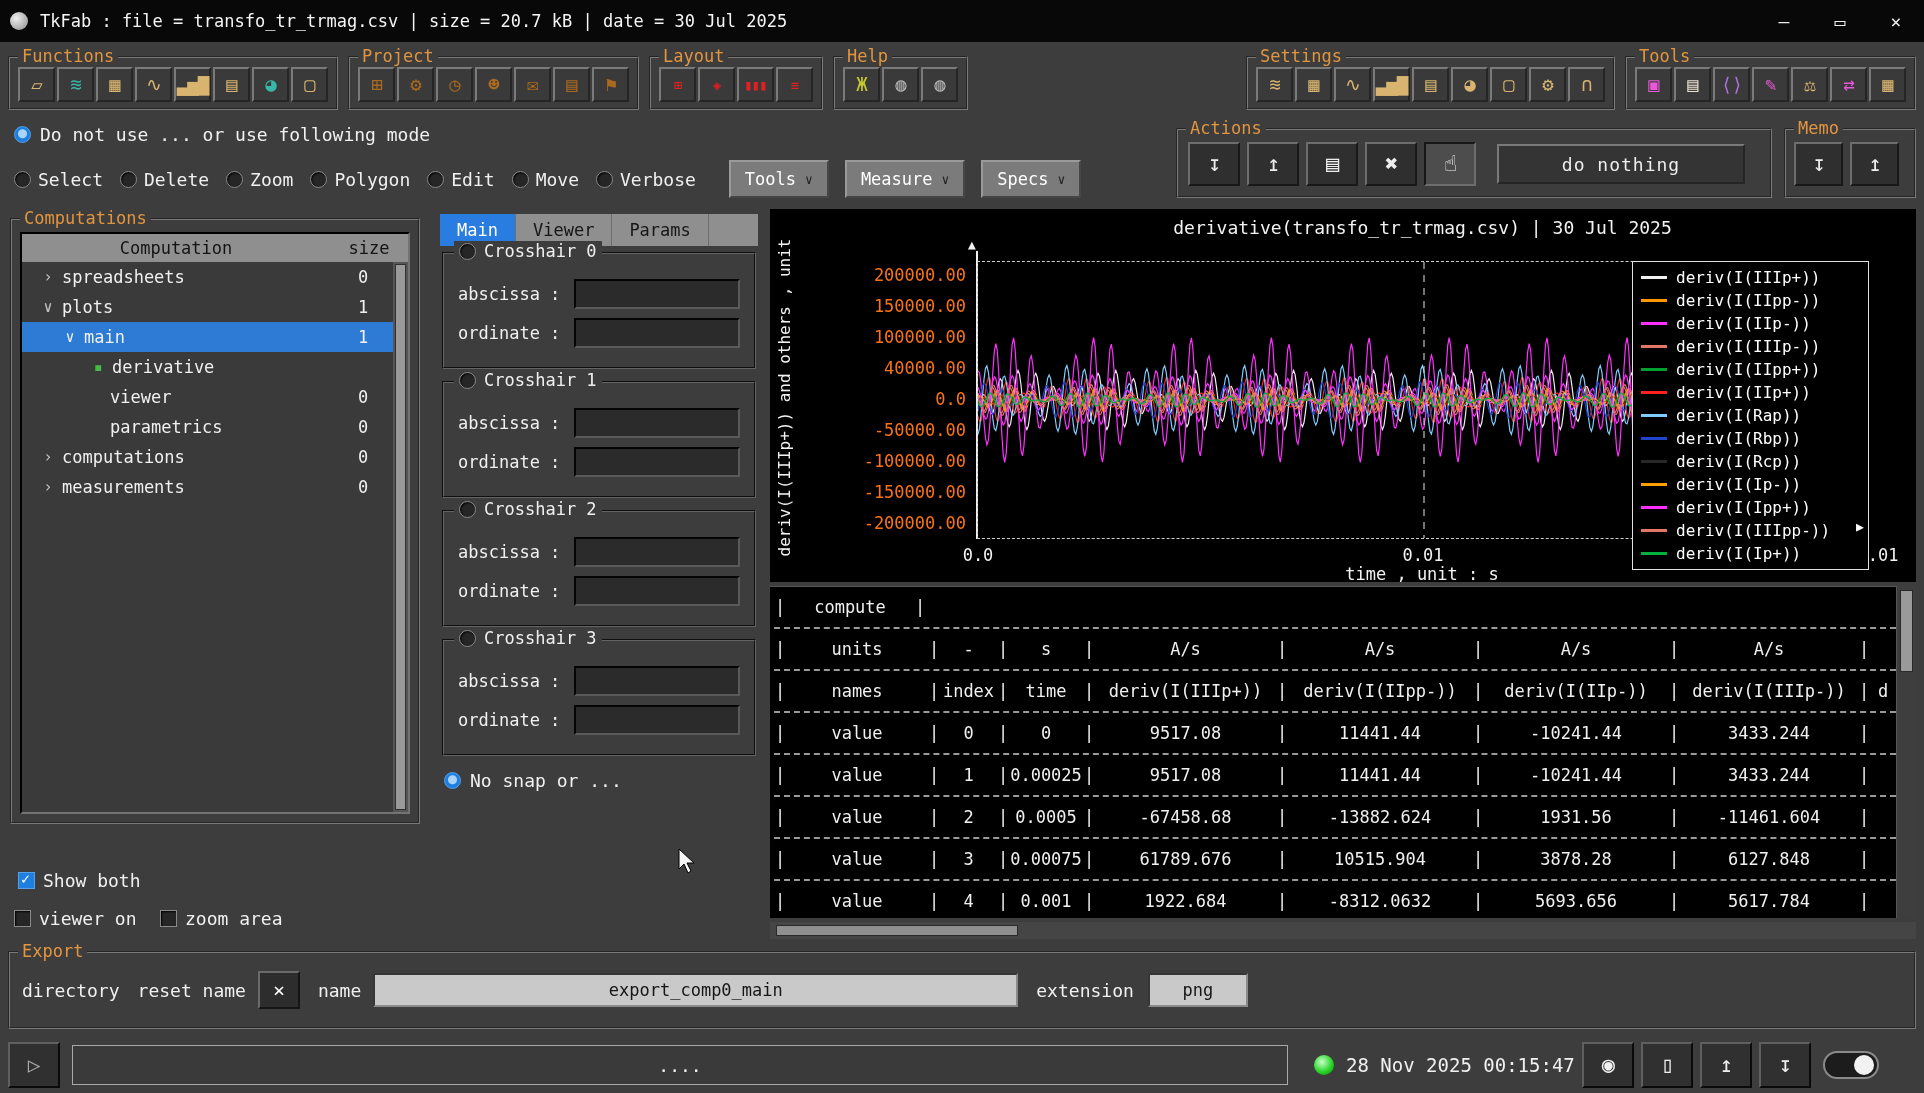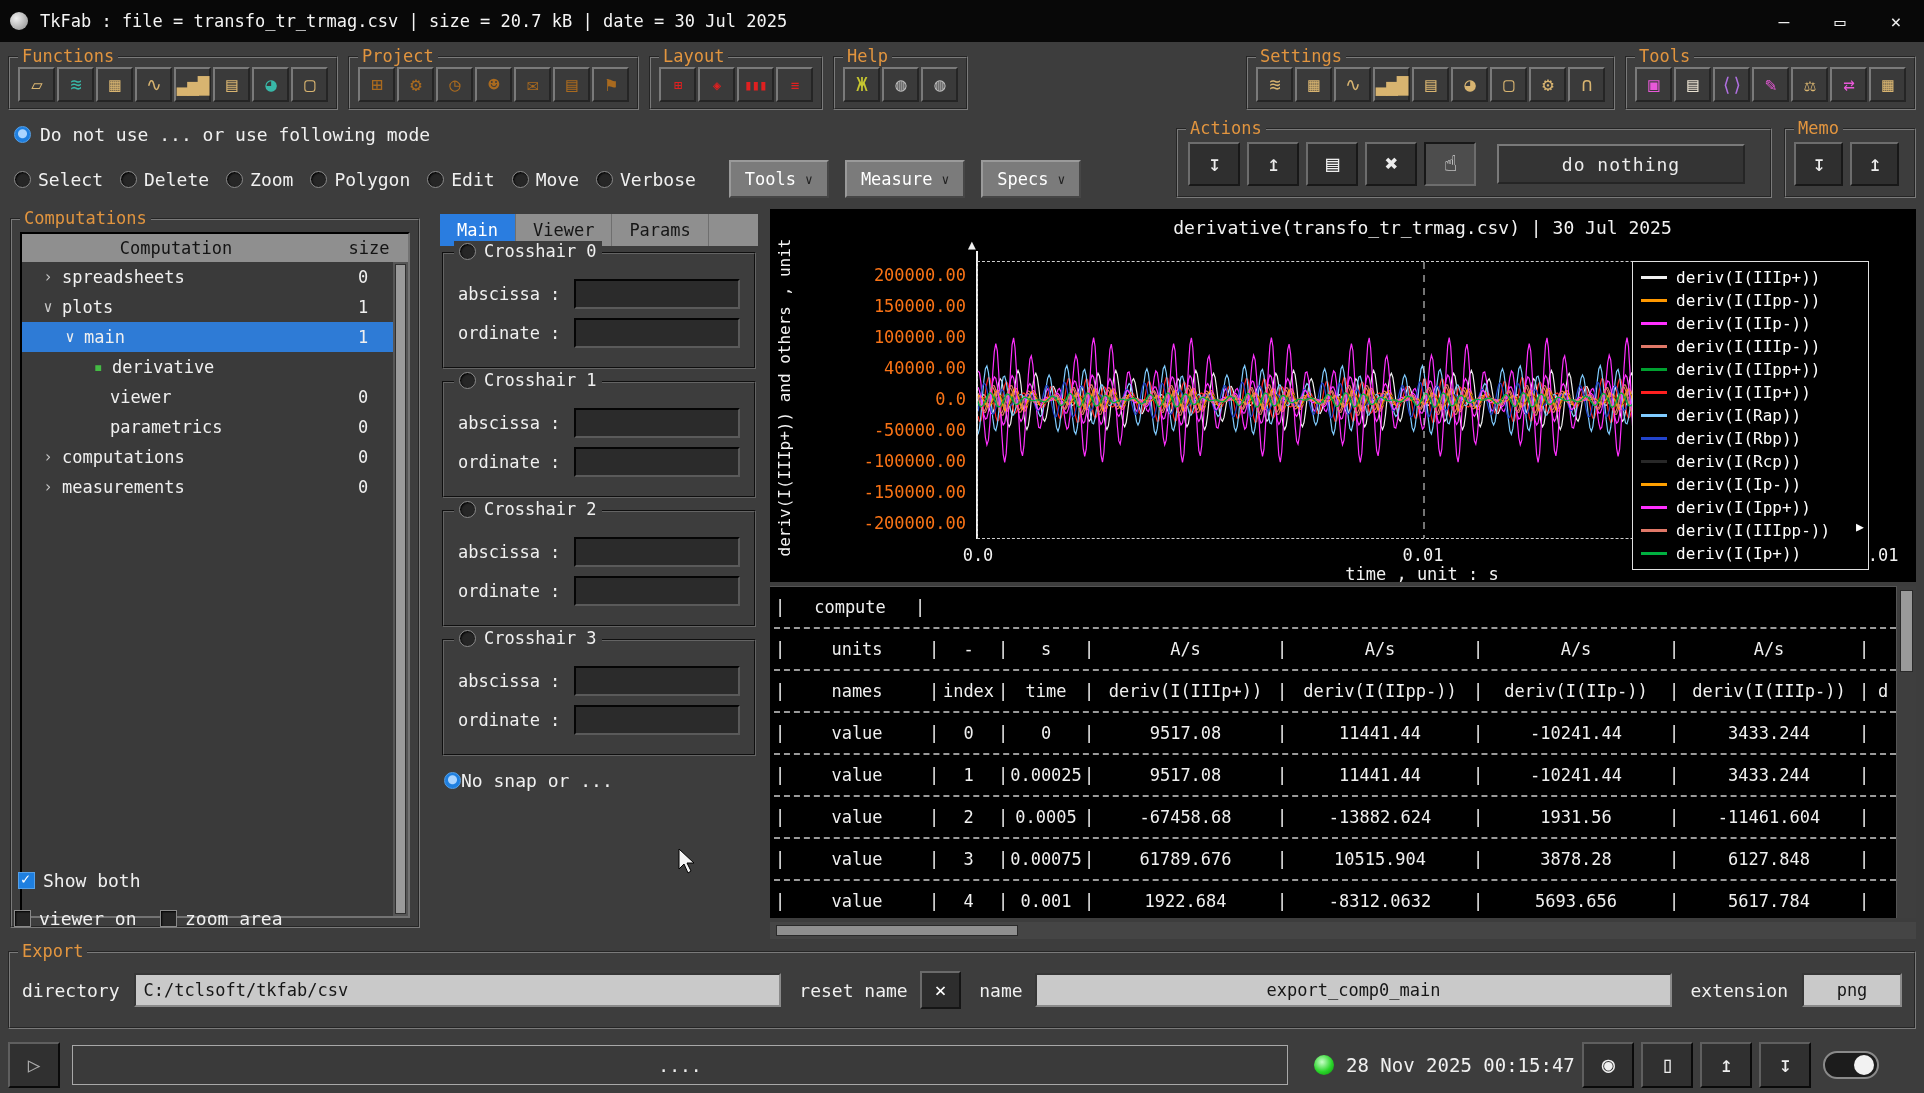--- a/index.html
+++ b/index.html
@@ -38,21 +38,21 @@
 .actions-lf{position:absolute;left:1176px;top:4px;width:596px;height:70px;}
 .actions-body{display:flex;align-items:center;padding:12px 10px 0 10px;}
 .abtn{width:52px;height:44px;background:#2f2f2f;border:2px outset #6d6d6d;display:flex;align-items:center;justify-content:center;margin-right:7px;color:#ededed;}
 .abtn .glyph{font-size:22px;}
 .abtn.pressed{border-style:inset;background:#4d4d4d;}
 .do-nothing{margin-left:14px;width:248px;height:40px;background:#343434;border:2px outset #7a7a7a;color:#ededed;font-size:18px;display:flex;align-items:center;justify-content:center;letter-spacing:1px;}
 .memo-lf{position:absolute;left:1784px;top:4px;width:132px;height:70px;}
 .memo-body{display:flex;align-items:center;padding:12px 8px 0 8px;}
 
 
-.comp-lf{position:absolute;left:10px;top:218px;width:410px;height:710px;}
+.comp-lf{position:absolute;left:10px;top:218px;width:410px;height:606px;}
 .tree-box{position:absolute;left:8px;top:12px;right:8px;bottom:8px;background:#3a3a3a;border:2px inset #1f1f1f;overflow:hidden;}
 .tree-head{height:28px;background:#8f8f8f;color:#141414;display:flex;align-items:center;font-size:17px;}
 .th-name{flex:1;text-align:center;}
 .th-size{width:78px;text-align:center;}
 .crow{height:30px;display:flex;align-items:center;font-size:17px;position:relative;}
 .crow.selected{background:#2e7bd6;}
 .texp{width:28px;text-align:center;font-size:15px;flex:none;}
 .csize{position:absolute;right:24px;width:42px;text-align:center;}
 .tscroll{position:absolute;top:28px;right:0;bottom:0;width:15px;background:#565656;}
 .tthumb{position:absolute;left:2px;right:2px;top:2px;bottom:2px;background:#9a9a9a;border:1px solid #303030;}
@@ -65,21 +65,21 @@
 .middle{position:absolute;left:436px;top:204px;width:326px;height:741px;}
 .tabbar{position:absolute;left:4px;top:10px;right:4px;height:32px;background:#8f8f8f;display:flex;}
 .tab{padding:0 17px;line-height:32px;font-size:17px;color:#161616;border-right:1px solid #6f6f6f;}
 .tab.active{background:#2a7de0;color:#fff;}
 .mid-body{position:absolute;left:6px;top:48px;right:6px;bottom:4px;}
 .ch-group{border:2px groove #646464;position:relative;padding:16px 10px 10px 10px;margin-bottom:12px;}
 .ch-head{position:absolute;top:-13px;left:10px;background:#3d3d3d;padding:0 5px;display:flex;align-items:center;gap:8px;font-size:17px;}
 .ch-row{display:flex;align-items:center;margin:9px 0;justify-content:center;}
 .ch-lab{width:116px;font-size:17px;}
 .ch-input{width:166px;height:30px;background:#2b2b2b;border:2px inset #5a5a5a;color:#fff;font-family:inherit;font-size:16px;padding:0 6px;}
-.snap-line{display:flex;align-items:center;font-size:18px;margin:14px 0 10px 2px;}
+.snap-line{display:flex;align-items:center;gap:9px;font-size:18px;margin:14px 0 10px 2px;}
 .snap-box{border:2px groove #646464;height:44px;display:flex;align-items:center;padding:0 12px;}
 .snap-box .rb{font-size:17px;margin-right:20px;}
 .cht-lf{margin-top:26px;height:66px;}
 .cht-body{display:flex;align-items:center;padding:14px 8px 0 8px;}
 .cht-btn{width:46px;height:37px;background:#3a3a3a;border:2px outset #7a7a7a;display:flex;align-items:center;justify-content:center;margin-right:5px;color:#dcdcdc;}
 .cht-btn .glyph{font-size:21px;}
 
 
 .right-plot{position:absolute;left:770px;top:209px;width:1146px;height:373px;background:#000;overflow:hidden;}
 .ptitle{position:absolute;left:207px;top:8px;width:891px;text-align:center;font-size:18px;color:#f2f2f2;}
@@ -807,21 +807,20 @@
       <div class="vthumb"></div>
     </div>
   <div class="hscroll">
       <div class="hthumb"></div>
     </div>
 
   <div class="lf export-lf">
     <span class="lf-label">Export</span>
     <div class="export-body">
       <span class="exp-lab">directory</span>
-      <input id="dir-input" class="exp-input" value="C:/tclsoft/tkfab/csv" style="">
       <span class="exp-lab">reset name</span>
       <div class="xbtn">×</div>
       <span class="exp-lab">name</span>
       <input id="name-input" class="exp-input" value="export_comp0_main" style="">
       <span class="exp-lab">extension</span>
       <input id="ext-input" class="exp-input" value="png" style="">
     </div>
   </div>
 
   <div class="statusbar">

